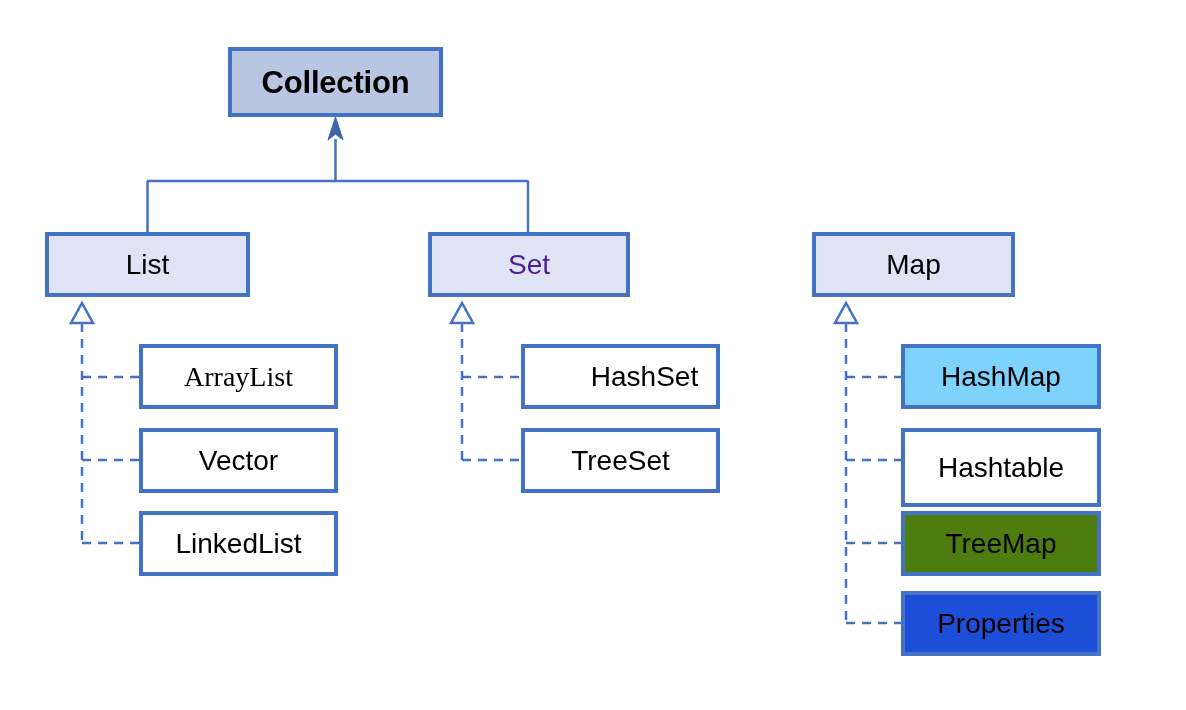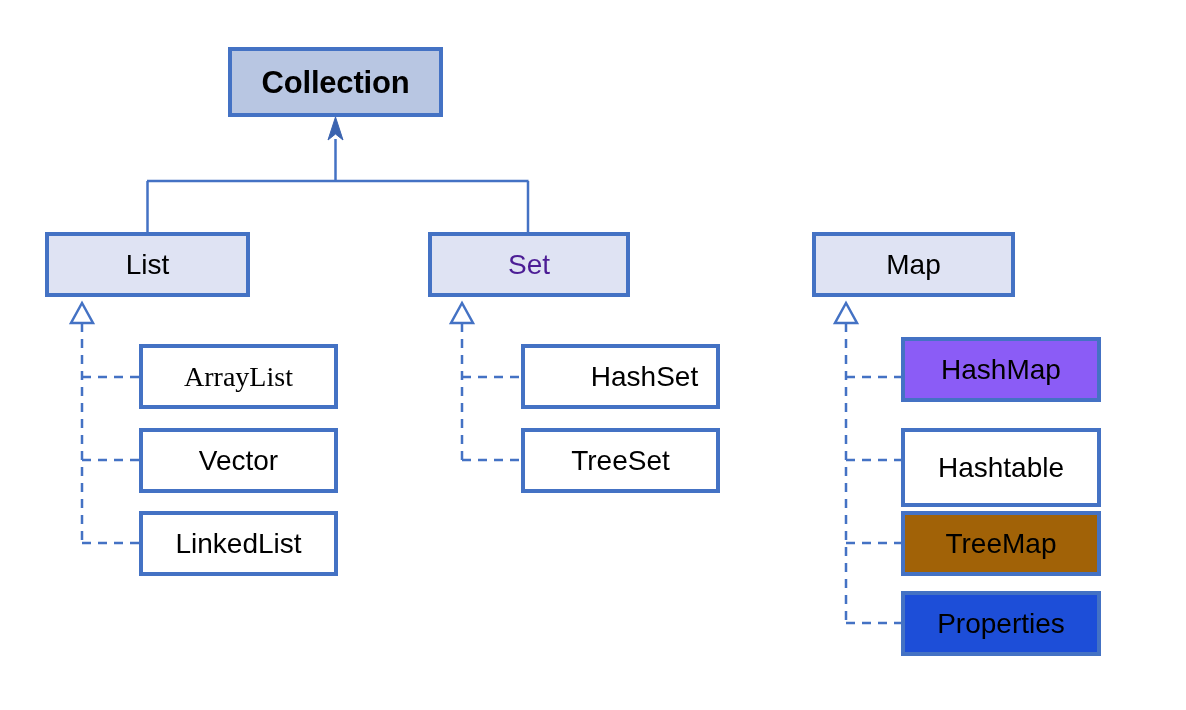--- a/index.html
+++ b/index.html
@@ -109,21 +109,21 @@
   <div class="node node-class" style="left: 139px; top: 344px; width: 199px; height: 65px; border-color: rgb(68, 114, 196); color: rgb(0, 0, 0); background: rgb(255, 255, 255); font-family: Liberation Serif, serif;">ArrayList</div>
 
   <div class="node node-class" style="left: 139px; top: 428px; width: 199px; height: 65px; border-color: rgb(68, 114, 196); color: rgb(0, 0, 0); background: rgb(255, 255, 255);">Vector</div>
 
   <div class="node node-class" style="left: 139px; top: 511px; width: 199px; height: 65px; border-color: rgb(68, 114, 196); color: rgb(0, 0, 0); background: rgb(255, 255, 255);">LinkedList</div>
 
   <div class="node node-class" style="left: 521px; top: 344px; width: 199px; height: 65px; border-color: rgb(68, 114, 196); color: rgb(0, 0, 0); background: rgb(255, 255, 255); padding-left: 48px;">HashSet</div>
 
   <div class="node node-class" style="left: 521px; top: 428px; width: 199px; height: 65px; border-color: rgb(68, 114, 196); color: rgb(0, 0, 0); background: rgb(255, 255, 255);">TreeSet</div>
 
-  <div class="node node-class" style="left: 901px; top: 337px; width: 200px; height: 65px; border-color: rgb(68, 114, 196); color: rgb(0, 0, 0); background: #8b5cf6;">HashMap</div>
+  <div class="node node-class" style="left: 901px; top: 344px; width: 200px; height: 65px; border-color: rgb(68, 114, 196); color: rgb(0, 0, 0); background: #7dd3fc;">HashMap</div>
 
   <div class="node node-class" style="left: 901px; top: 428px; width: 200px; height: 79px; border-color: rgb(68, 114, 196); color: rgb(0, 0, 0); background: rgb(255, 255, 255);">Hashtable</div>
 
-  <div class="node node-class" style="left: 901px; top: 511px; width: 200px; height: 65px; border-color: rgb(68, 114, 196); color: rgb(0, 0, 0); background: #a16207;">TreeMap</div>
+  <div class="node node-class" style="left: 901px; top: 511px; width: 200px; height: 65px; border-color: rgb(68, 114, 196); color: rgb(0, 0, 0); background: #4d7c0f;">TreeMap</div>
 
   <div class="node node-class" style="left: 901px; top: 591px; width: 200px; height: 65px; border-color: rgb(68, 114, 196); color: rgb(0, 0, 0); background: #1d4ed8;">Properties</div>
 
 </div>
 
 </body></html>

